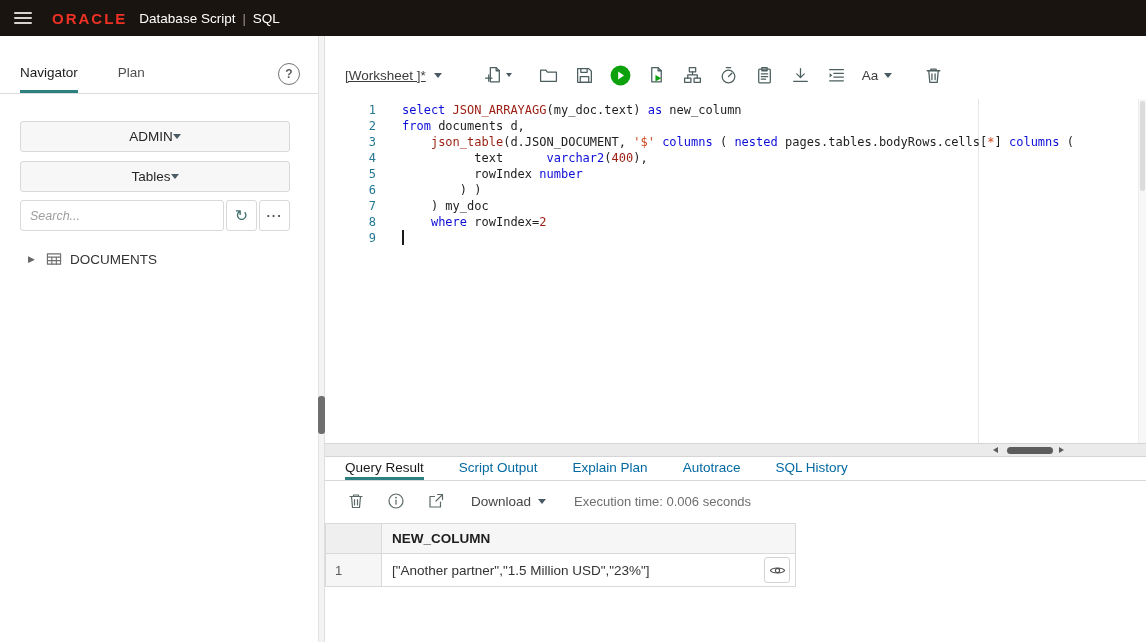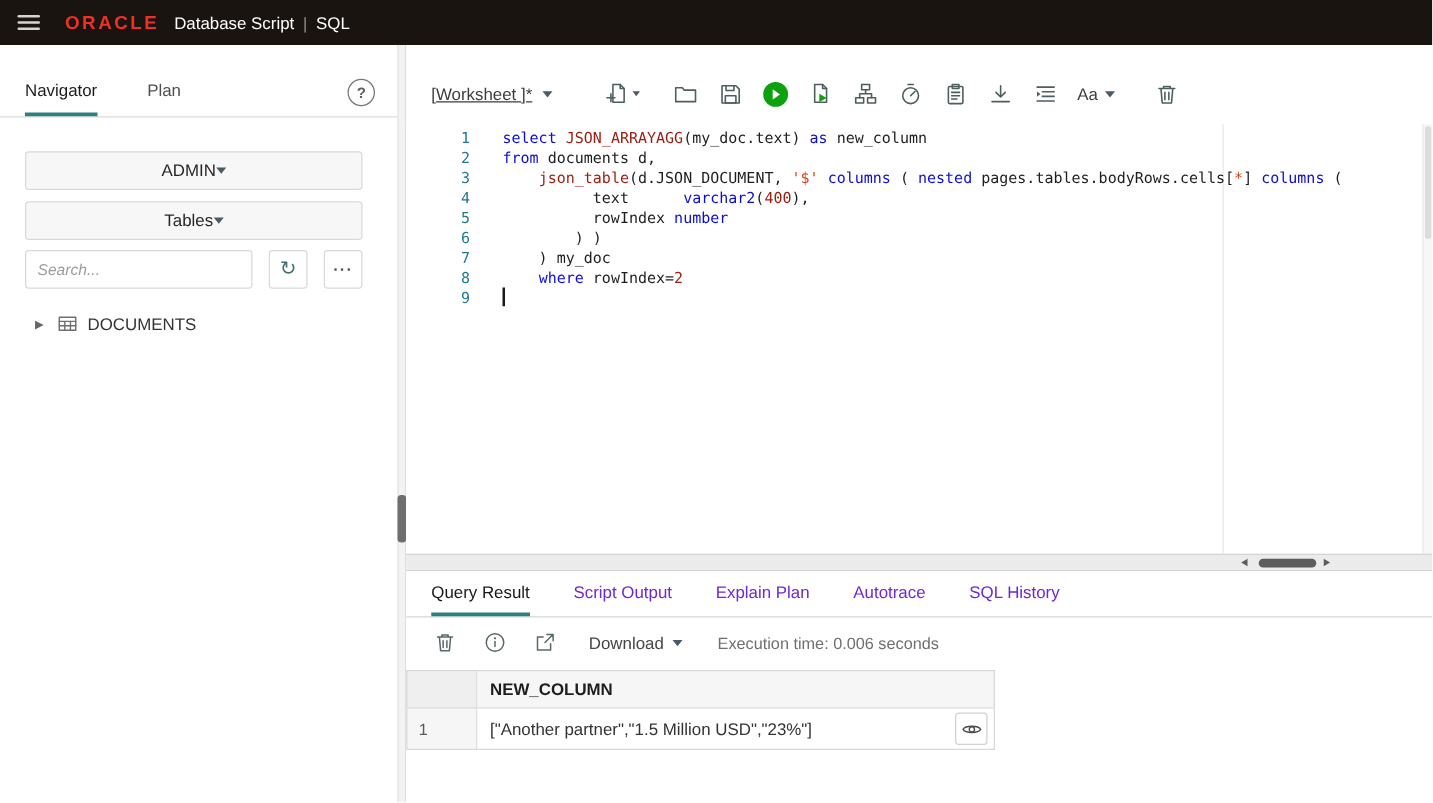--- a/index.html
+++ b/index.html
@@ -26,21 +26,21 @@
   .help-btn{margin-left:auto;margin-right:18px;align-self:center;width:20px;height:20px;border-radius:50%;
             border:1.6px solid #757575;color:#5e5e5e;font-size:12px;font-weight:bold;display:flex;
             align-items:center;justify-content:center;cursor:pointer;}
   .sel{margin:9px 28px 0 20px;height:31px;background:#f7f7f7;border:1px solid #d9d9d9;border-radius:3px;
        display:flex;align-items:center;justify-content:center;padding:0 10px;font-size:13.5px;
        color:#262626;cursor:pointer;box-sizing:border-box;}
   .sel:nth-of-type(2){margin-top:7px;}
   .caret{width:0;height:0;border-left:4px solid transparent;border-right:4px solid transparent;
          border-top:5px solid #4a5b66;}
   .caret.sm{border-left-width:3.5px;border-right-width:3.5px;border-top-width:4.5px;margin-left:3px;}
-  .search-row{margin:8px 28px 0 20px;display:flex;gap:13px;align-items:flex-end;}
+  .search-row{margin:8px 28px 0 20px;display:flex;gap:2px;align-items:flex-end;}
   .search{flex:1;height:31px;box-sizing:border-box;border:1px solid #d9d9d9;border-radius:3px;
           padding:0 9px;font-size:12.5px;font-family:"Liberation Sans",sans-serif;color:#333;outline:none;min-width:0;}
   .search::placeholder{color:#9d9d9d;font-style:italic;}
   .sq-btn{width:31px;height:31px;flex:0 0 31px;background:#fff;border:1px solid #d9d9d9;border-radius:3px;
           display:flex;align-items:center;justify-content:center;cursor:pointer;padding:0;}
   .refresh-glyph{font-size:16px;color:#43706e;line-height:1;}
   .dots{font-size:13px;font-weight:bold;color:#555;letter-spacing:1px;line-height:1;}
   .tree{margin-top:16px;padding-left:28px;}
   .tree-item{display:flex;align-items:center;gap:8px;height:24px;font-size:13.5px;color:#333;cursor:pointer;}
   .tw{font-size:9px;color:#666;width:10px;}
@@ -84,23 +84,23 @@
   
   .h-splitter{position:absolute;top:407px;left:0;right:0;height:14px;background:#ebebeb;
               border-top:1px solid #d5d5d5;border-bottom:1px solid #d5d5d5;box-sizing:border-box;cursor:row-resize;}
   .grip-h{position:absolute;left:682px;top:3px;width:46px;height:7px;background:#5c5c5c;border-radius:3.5px;}
   .sarr{position:absolute;top:3px;width:0;height:0;border-top:3.5px solid transparent;border-bottom:3.5px solid transparent;}
   .sarr.left{left:668px;border-right:5px solid #5c5c5c;}
   .sarr.right{left:734px;border-left:5px solid #5c5c5c;}
 
   
   .results{position:absolute;left:0;right:0;top:421px;bottom:0;background:#fff;}
-  .rtabs{height:37px;border-bottom:1px solid #d8d8d8;display:flex;align-items:stretch;padding-left:20px;
+  .rtabs{height:24px;border-bottom:1px solid #d8d8d8;display:flex;align-items:stretch;padding-left:20px;
          gap:35px;box-sizing:border-box;}
-  .rtab{display:flex;align-items:center;font-size:13.5px;color:#6d28d9;cursor:pointer;
+  .rtab{display:flex;align-items:center;font-size:13.5px;color:#0369a1;cursor:pointer;
         border-bottom:3px solid transparent;box-sizing:border-box;}
   .rtab.active{color:#191919;border-bottom-color:#2c8080;}
   .rtoolbar{height:40px;display:flex;align-items:center;padding-left:20px;box-sizing:border-box;}
   .rtoolbar .icon-btn{margin-right:18px;}
   .rtoolbar .icon-btn.ext{margin-right:24px;}
   .dl{display:flex;align-items:center;gap:7px;font-size:13.5px;color:#454545;cursor:pointer;margin-right:28px;}
   .exec{font-size:13px;color:#6f6f6f;}
 
   .rtable{margin-top:2px;width:471px;font-size:13.5px;}
   .thead{display:flex;height:31px;box-sizing:border-box;}

